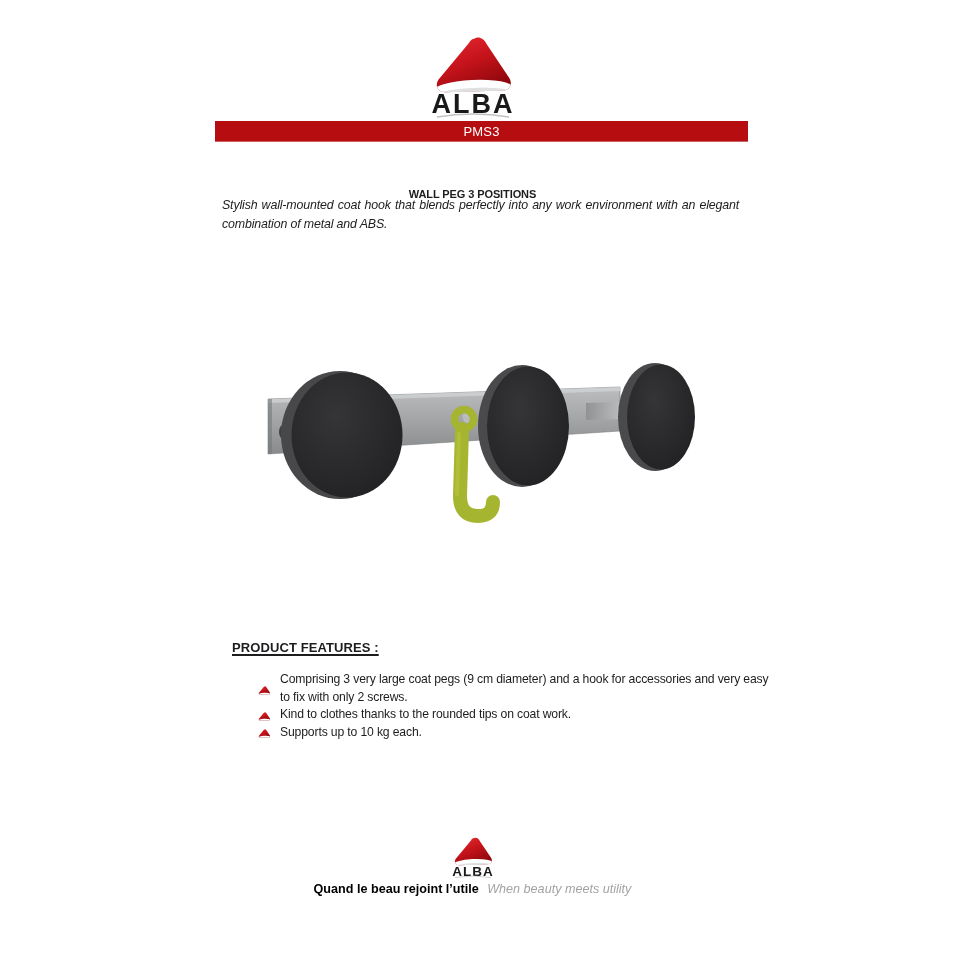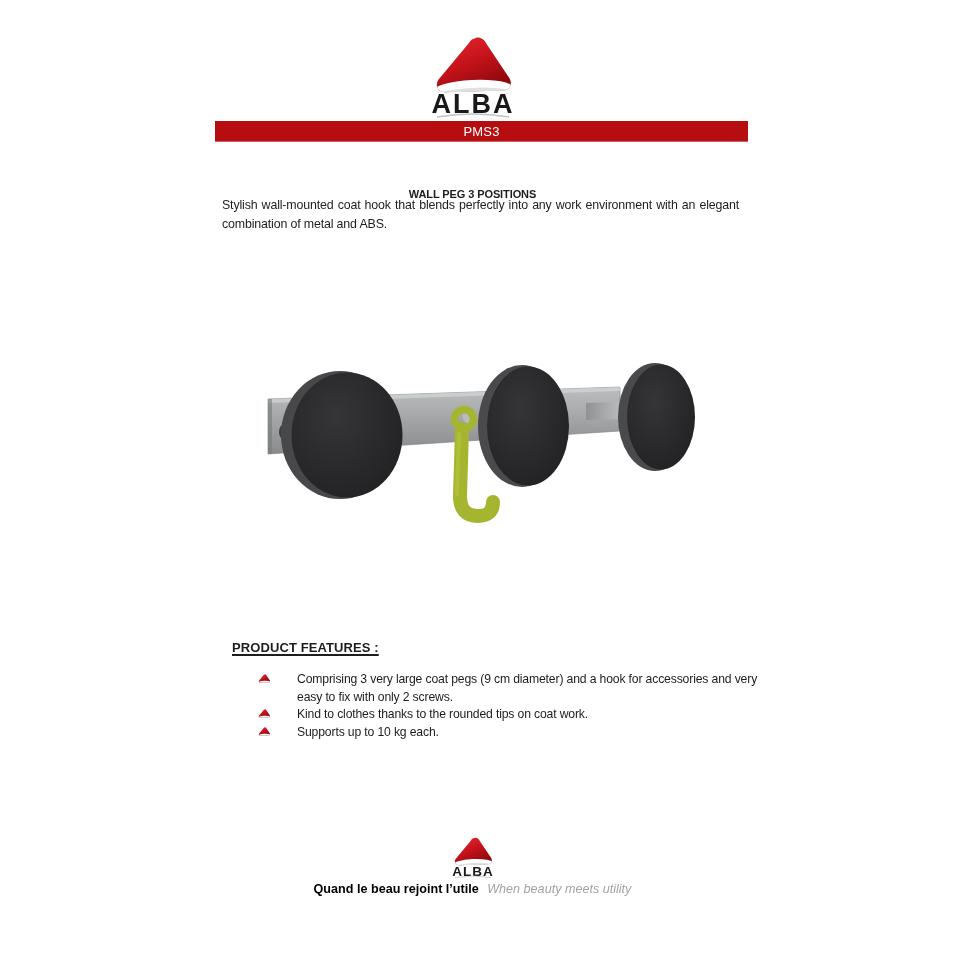--- a/index.html
+++ b/index.html
@@ -17,36 +17,36 @@
   }
   .banner .code{color:#ffffff;font-weight:normal;font-size:13px;letter-spacing:.2px;}
   
   .doc-title{
     position:absolute;left:0;top:168px;width:100%;text-align:center;
     font-size:11px;font-weight:bold;letter-spacing:-.1px;margin-top:20px;
   }
   .doc-desc{
     position:absolute;left:222px;top:196px;width:517px;
     font-size:12.4px;line-height:18.5px;letter-spacing:-.15px;
-    text-align:justify;text-justify:inter-word;
+    text-align:justify;text-justify:inter-word;font-style:italic;
   }
   
   .figure{position:absolute;left:248px;top:345px;width:480px;height:205px;}
   
   .features-heading{
     position:absolute;left:232px;top:640px;
     font-size:13px;font-weight:bold;letter-spacing:.1px;
     text-decoration:underline;text-underline-offset:2px;text-decoration-thickness:1.5px;
   }
   .features-list{
     position:absolute;left:258px;top:671px;width:512px;
     margin:0;padding:0;list-style:none;
   }
   .features-list li{
-    display:flex;align-items:flex-start;gap:26px;
+    display:flex;align-items:center;gap:9px;
     font-size:12.2px;line-height:17.5px;letter-spacing:-.15px;
   }
   .features-list li svg{flex:0 0 auto;margin-top:3px;}
   
   .footer-logo{position:absolute;top:836px;left:50%;transform:translateX(-50%);width:48px;height:43px;}
   .tagline{
     position:absolute;left:0;top:881px;width:100%;text-align:center;
     font-size:12.6px;line-height:16px;
   }
   .tagline .fr{font-weight:bold;color:#000000;}

